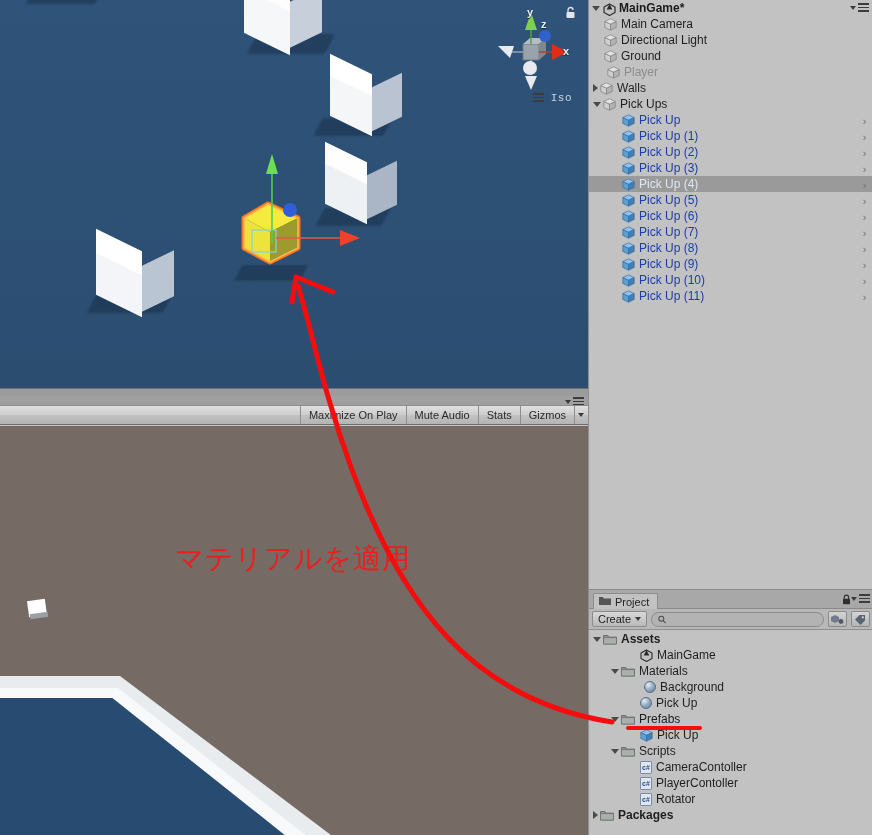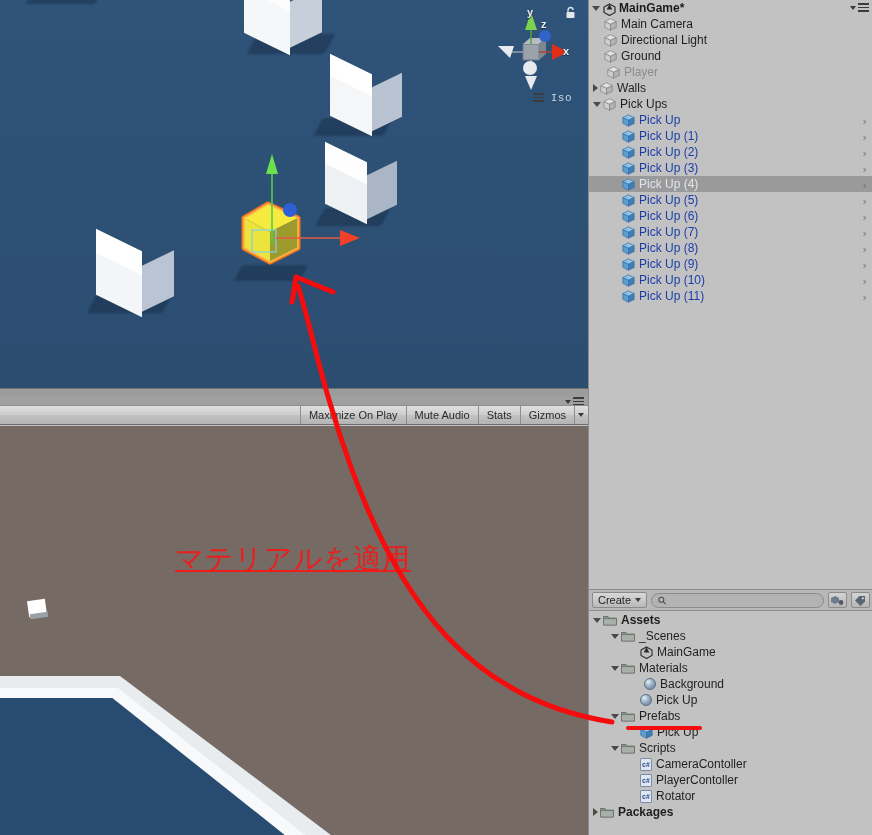--- a/index.html
+++ b/index.html
@@ -43,21 +43,21 @@
     border-top:4px solid #3a3a3a; }
   .panel-menu { position:absolute; right:4px; top:1px; display:flex; align-items:center; gap:2px; }
   .hamb { display:inline-block; width:11px; height:9px; position:relative; }
   .hamb i { position:absolute; left:0; width:11px; height:1.5px; background:#3c3c3c; }
   .hamb i:nth-child(1){top:0} .hamb i:nth-child(2){top:3.5px} .hamb i:nth-child(3){top:7px}
 
   .game-view { position:absolute; left:0; top:426px; width:588px; height:409px;
     background:#756b64; overflow:hidden; }
 
   .jp-note { position:absolute; left:175px; top:540px; font-size:28px; color:#ef1c1c;
-    font-family:"DejaVu Sans", sans-serif; letter-spacing:1px; white-space:nowrap;text-decoration:underline; }
+    font-family:"DejaVu Sans", sans-serif; letter-spacing:1px; white-space:nowrap; }
 
   
   .right-col { position:absolute; left:588px; top:0; width:284px; height:835px;
     background:#4d7c0f; border-left:1px solid #8d8d8d; }
 
   .hier { position:absolute; left:0; top:0; width:284px; height:589px; background:#c2c2c2; }
   .hier-root { position:absolute; left:0; top:0; width:284px; height:16px;
     display:flex; align-items:center; gap:3px; padding-left:3px; background:#c2c2c2; }
   .root-name { font-size:12px; font-weight:bold; color:#1b1b1b; }
 
@@ -442,20 +442,42 @@
                 <polygon points="0.8,3.6 6.5,6.3 6.5,12.2 0.8,9.4" fill="#5d9ed3" stroke="#3b6f9e" stroke-width="0.7"></polygon>
                 <polygon points="6.5,6.3 12.2,3.6 12.2,9.4 6.5,12.2" fill="#3f7fb8" stroke="#3b6f9e" stroke-width="0.7"></polygon>
               </svg></span>
             <span class="lbl blue">Pick Up (11)</span>
             <span class="chev-r">›</span>
           </div>
         </div>
     </div>
 
     <div class="proj">
+      <div class="proj-tabbar">
+        <div class="proj-tab">
+          <span>
+            <svg width="12" height="10" viewBox="0 0 12 10">
+              <path d="M0 1h4l1 1.5h7V9H0z" fill="#555"></path>
+            </svg>
+          </span>
+          <span>Project</span>
+        </div>
+        <svg class="lockico" viewBox="0 0 9 11">
+          <path d="M2.2 5 V3.3 a2.2 2.2 0 0 1 4.4 0 V5" fill="none" stroke="#2f2f2f" stroke-width="1.1"></path>
+          <rect x="1" y="4.8" width="7" height="5.4" rx="0.8" fill="#2f2f2f"></rect>
+        </svg>
+        <span class="panel-menu" style="right:3px;top:4px;">
+          <span class="tri-dn"></span>
+          <span class="hamb">
+              <i></i>
+              <i></i>
+              <i></i>
+            </span>
+        </span>
+      </div>
 
       <div class="proj-toolbar">
         <div class="create-btn">
           <span>Create</span>
           <span class="tri-dn"></span>
         </div>
         <div class="search-box">
           <svg width="9" height="9" viewBox="0 0 9 9">
             <circle cx="3.6" cy="3.6" r="2.7" fill="none" stroke="#4a4a4a" stroke-width="1.1"></circle>
             <line x1="5.7" y1="5.7" x2="8.4" y2="8.4" stroke="#4a4a4a" stroke-width="1.1"></line>
@@ -478,77 +500,69 @@
 
       <div class="proj-tree" id="proj-rows">
           <div class="row" style="padding-left: 4px;">
             <span class="tri open"></span>
             <span class="ico-folder" style="margin: 0px 4px 0px 2px;"><svg width="14" height="11" viewBox="0 0 14 11">
                 <path d="M0.5 1.5h4.4l1.1 1.6h7.5V10H0.5z" fill="#8e9690" stroke="#5d655f" stroke-width="0.8"></path>
                 <path d="M0.5 3.6h13V10H0.5z" fill="#a9b0aa" stroke="#5d655f" stroke-width="0.6"></path>
               </svg></span>
             <span class="lbl bold">Assets</span>
           </div>
+          <div class="row" style="padding-left: 40px;">
+            <span style="width: 9px; flex: 0 0 auto;"></span>
+            <span class="ico-unity" style="margin: 0px 4px 0px 2px;"><svg width="13" height="13" viewBox="0 0 13 13">
+                <polygon points="6.5,1 12,4 12,9.5 6.5,12.5 1,9.5 1,4" fill="none" stroke="#2b2b2b" stroke-width="1.1"></polygon>
+                <polygon points="6.5,1 9.3,6.6 3.7,6.6" fill="#2b2b2b"></polygon>
+              </svg></span>
+            <span class="lbl">MainGame</span>
+          </div>
           <div class="row" style="padding-left: 22px;">
             <span class="tri open"></span>
             <span class="ico-folder" style="margin: 0px 4px 0px 2px;"><svg width="14" height="11" viewBox="0 0 14 11">
                 <path d="M0.5 1.5h4.4l1.1 1.6h7.5V10H0.5z" fill="#8e9690" stroke="#5d655f" stroke-width="0.8"></path>
                 <path d="M0.5 3.6h13V10H0.5z" fill="#a9b0aa" stroke="#5d655f" stroke-width="0.6"></path>
               </svg></span>
-            <span class="lbl">_Scenes</span>
+            <span class="lbl">Materials</span>
+          </div>
+          <div class="row" style="padding-left: 44px;">
+            <span style="width: 9px; flex: 0 0 auto;"></span>
+            <span class="ico-sphere" style="margin: 0px 4px 0px 2px;"></span>
+            <span class="lbl">Background</span>
           </div>
           <div class="row" style="padding-left: 40px;">
             <span style="width: 9px; flex: 0 0 auto;"></span>
-            <span class="ico-unity" style="margin: 0px 4px 0px 2px;"><svg width="13" height="13" viewBox="0 0 13 13">
-                <polygon points="6.5,1 12,4 12,9.5 6.5,12.5 1,9.5 1,4" fill="none" stroke="#2b2b2b" stroke-width="1.1"></polygon>
-                <polygon points="6.5,1 9.3,6.6 3.7,6.6" fill="#2b2b2b"></polygon>
-              </svg></span>
-            <span class="lbl">MainGame</span>
+            <span class="ico-sphere" style="margin: 0px 4px 0px 2px;"></span>
+            <span class="lbl">Pick Up</span>
           </div>
           <div class="row" style="padding-left: 22px;">
             <span class="tri open"></span>
             <span class="ico-folder" style="margin: 0px 4px 0px 2px;"><svg width="14" height="11" viewBox="0 0 14 11">
                 <path d="M0.5 1.5h4.4l1.1 1.6h7.5V10H0.5z" fill="#8e9690" stroke="#5d655f" stroke-width="0.8"></path>
                 <path d="M0.5 3.6h13V10H0.5z" fill="#a9b0aa" stroke="#5d655f" stroke-width="0.6"></path>
               </svg></span>
-            <span class="lbl">Materials</span>
-          </div>
-          <div class="row" style="padding-left: 44px;">
-            <span style="width: 9px; flex: 0 0 auto;"></span>
-            <span class="ico-sphere" style="margin: 0px 4px 0px 2px;"></span>
-            <span class="lbl">Background</span>
+            <span class="lbl">Prefabs</span>
           </div>
           <div class="row" style="padding-left: 40px;">
             <span style="width: 9px; flex: 0 0 auto;"></span>
-            <span class="ico-sphere" style="margin: 0px 4px 0px 2px;"></span>
+            <span class="ico-cube" style="margin: 0px 4px 0px 2px;"><svg width="13" height="13" viewBox="0 0 13 13">
+                <polygon points="6.5,0.8 12.2,3.6 6.5,6.3 0.8,3.6" fill="#8fc3ee" stroke="#3b6f9e" stroke-width="0.7"></polygon>
+                <polygon points="0.8,3.6 6.5,6.3 6.5,12.2 0.8,9.4" fill="#5d9ed3" stroke="#3b6f9e" stroke-width="0.7"></polygon>
+                <polygon points="6.5,6.3 12.2,3.6 12.2,9.4 6.5,12.2" fill="#3f7fb8" stroke="#3b6f9e" stroke-width="0.7"></polygon>
+              </svg></span>
             <span class="lbl">Pick Up</span>
           </div>
           <div class="row" style="padding-left: 22px;">
             <span class="tri open"></span>
             <span class="ico-folder" style="margin: 0px 4px 0px 2px;"><svg width="14" height="11" viewBox="0 0 14 11">
                 <path d="M0.5 1.5h4.4l1.1 1.6h7.5V10H0.5z" fill="#8e9690" stroke="#5d655f" stroke-width="0.8"></path>
                 <path d="M0.5 3.6h13V10H0.5z" fill="#a9b0aa" stroke="#5d655f" stroke-width="0.6"></path>
               </svg></span>
-            <span class="lbl">Prefabs</span>
-          </div>
-          <div class="row" style="padding-left: 40px;">
-            <span style="width: 9px; flex: 0 0 auto;"></span>
-            <span class="ico-cube" style="margin: 0px 4px 0px 2px;"><svg width="13" height="13" viewBox="0 0 13 13">
-                <polygon points="6.5,0.8 12.2,3.6 6.5,6.3 0.8,3.6" fill="#8fc3ee" stroke="#3b6f9e" stroke-width="0.7"></polygon>
-                <polygon points="0.8,3.6 6.5,6.3 6.5,12.2 0.8,9.4" fill="#5d9ed3" stroke="#3b6f9e" stroke-width="0.7"></polygon>
-                <polygon points="6.5,6.3 12.2,3.6 12.2,9.4 6.5,12.2" fill="#3f7fb8" stroke="#3b6f9e" stroke-width="0.7"></polygon>
-              </svg></span>
-            <span class="lbl">Pick Up</span>
-          </div>
-          <div class="row" style="padding-left: 22px;">
-            <span class="tri open"></span>
-            <span class="ico-folder" style="margin: 0px 4px 0px 2px;"><svg width="14" height="11" viewBox="0 0 14 11">
-                <path d="M0.5 1.5h4.4l1.1 1.6h7.5V10H0.5z" fill="#8e9690" stroke="#5d655f" stroke-width="0.8"></path>
-                <path d="M0.5 3.6h13V10H0.5z" fill="#a9b0aa" stroke="#5d655f" stroke-width="0.6"></path>
-              </svg></span>
             <span class="lbl">Scripts</span>
           </div>
           <div class="row" style="padding-left: 40px;">
             <span style="width: 9px; flex: 0 0 auto;"></span>
             <span class="ico-cs" style="margin: 0px 4px 0px 2px;">c#</span>
             <span class="lbl">CameraContoller</span>
           </div>
           <div class="row" style="padding-left: 40px;">
             <span style="width: 9px; flex: 0 0 auto;"></span>
             <span class="ico-cs" style="margin: 0px 4px 0px 2px;">c#</span>

